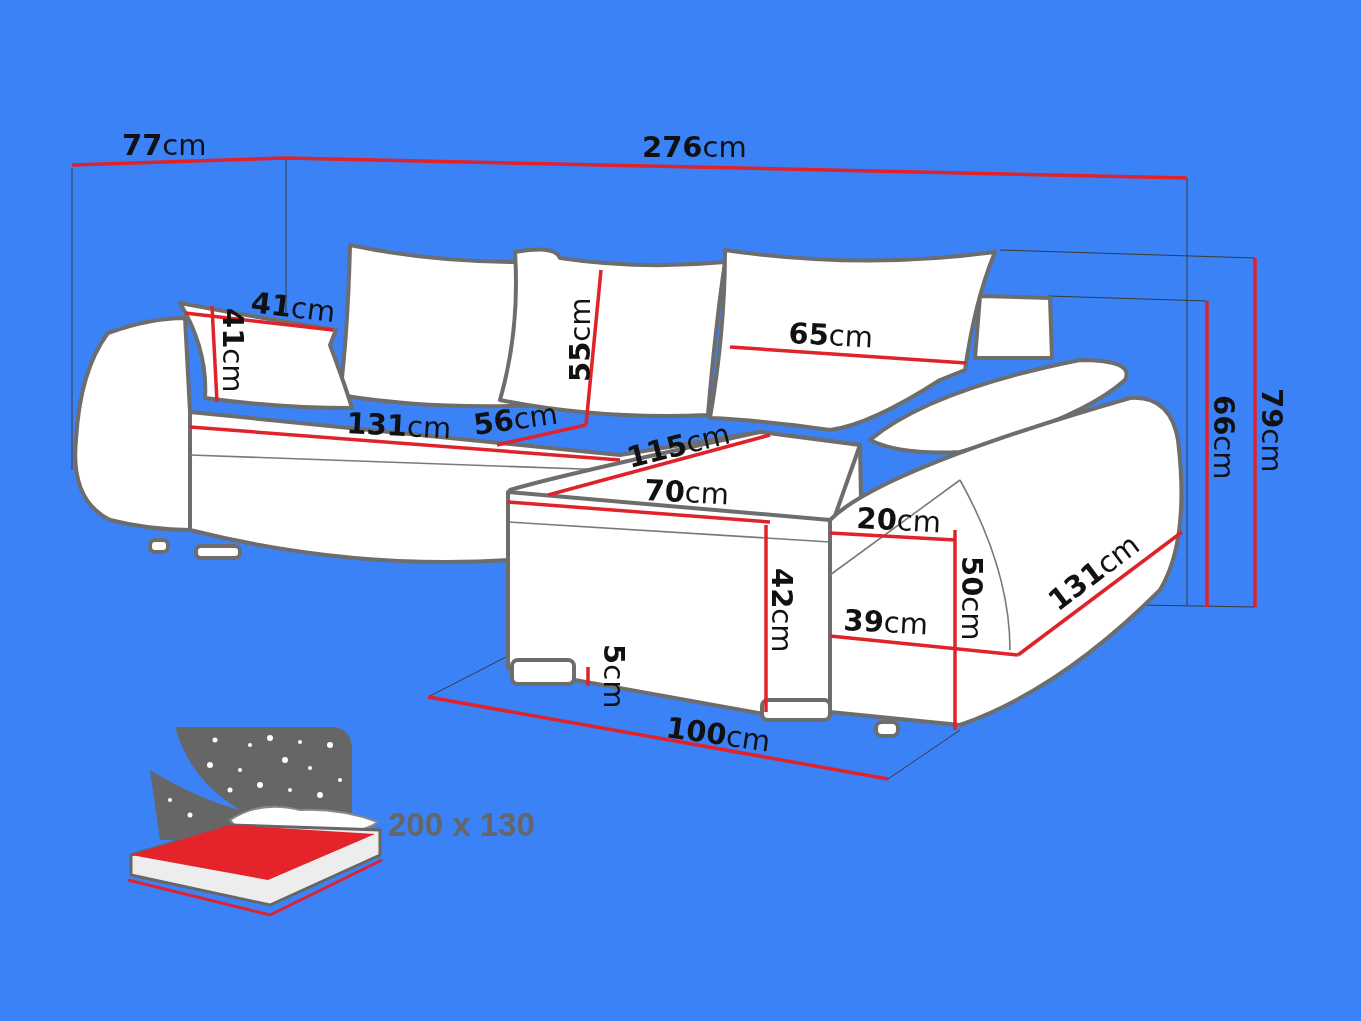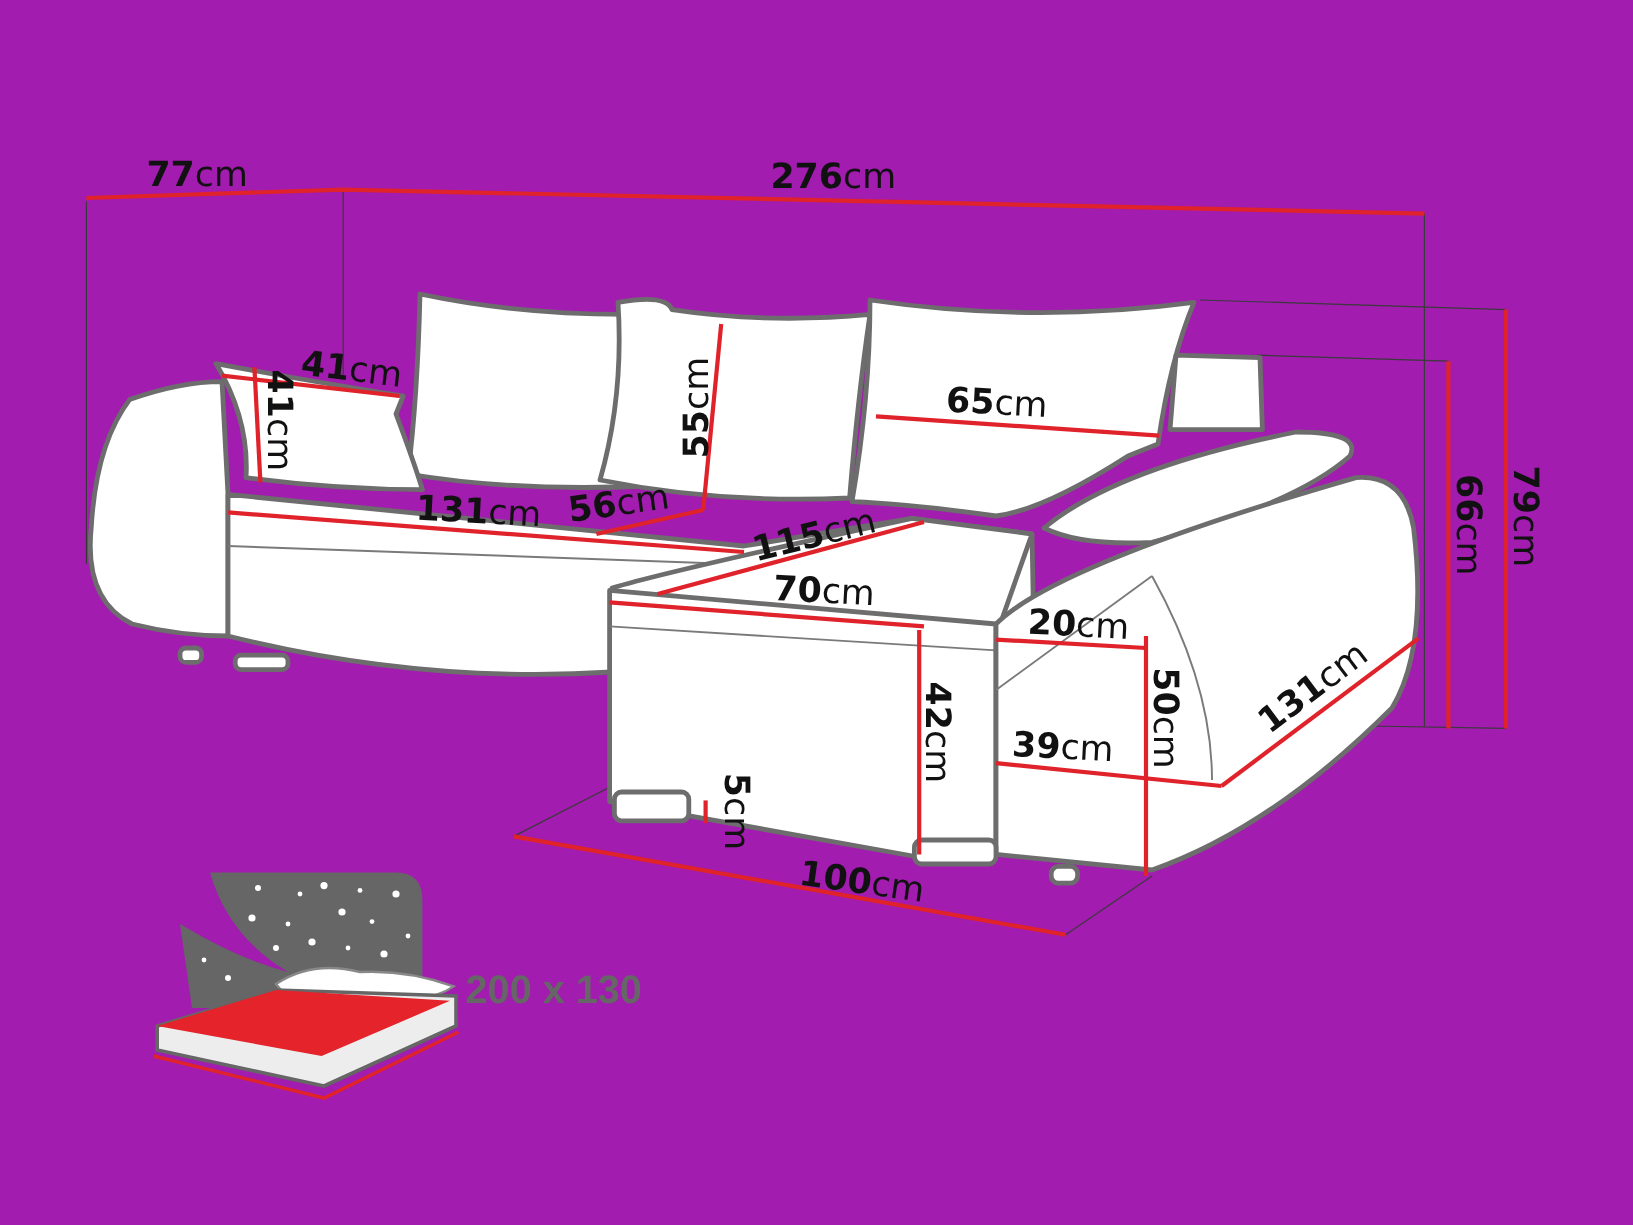--- a/index.html
+++ b/index.html
@@ -1,16 +1,16 @@
 <!DOCTYPE html>
 <html><head>
 <meta charset="utf-8">
 <style>
   html,body{margin:0;padding:0;background:#ffffff;}
-  #stage{position:relative;width:1361px;height:1021px;overflow:hidden;background:#a21caf;font-family:"DejaVu Sans","Liberation Sans",sans-serif;}
+  #stage{position:relative;width:1361px;height:1021px;overflow:hidden;background:#3b82f6;font-family:"DejaVu Sans","Liberation Sans",sans-serif;}
   svg{position:absolute;left:0;top:0;}
   .outline{fill:#fff;stroke:#6d6d6d;stroke-width:4;stroke-linejoin:round;stroke-linecap:round;}
   .thin{fill:none;stroke:#7a7a7a;stroke-width:1.6;}
   .guide{fill:none;stroke:#3a3a3a;stroke-width:1;}
   .dim{fill:none;stroke:#e0222b;stroke-width:3.5;stroke-linecap:butt;}
   .lbl{font-size:29px;fill:#111;}
   .lbl .num{font-weight:bold;}
   .lbl .unit{font-weight:normal;}
   .bedtxt{font-size:33px;font-weight:bold;fill:#666;font-family:"Liberation Sans",sans-serif;}
 </style>

